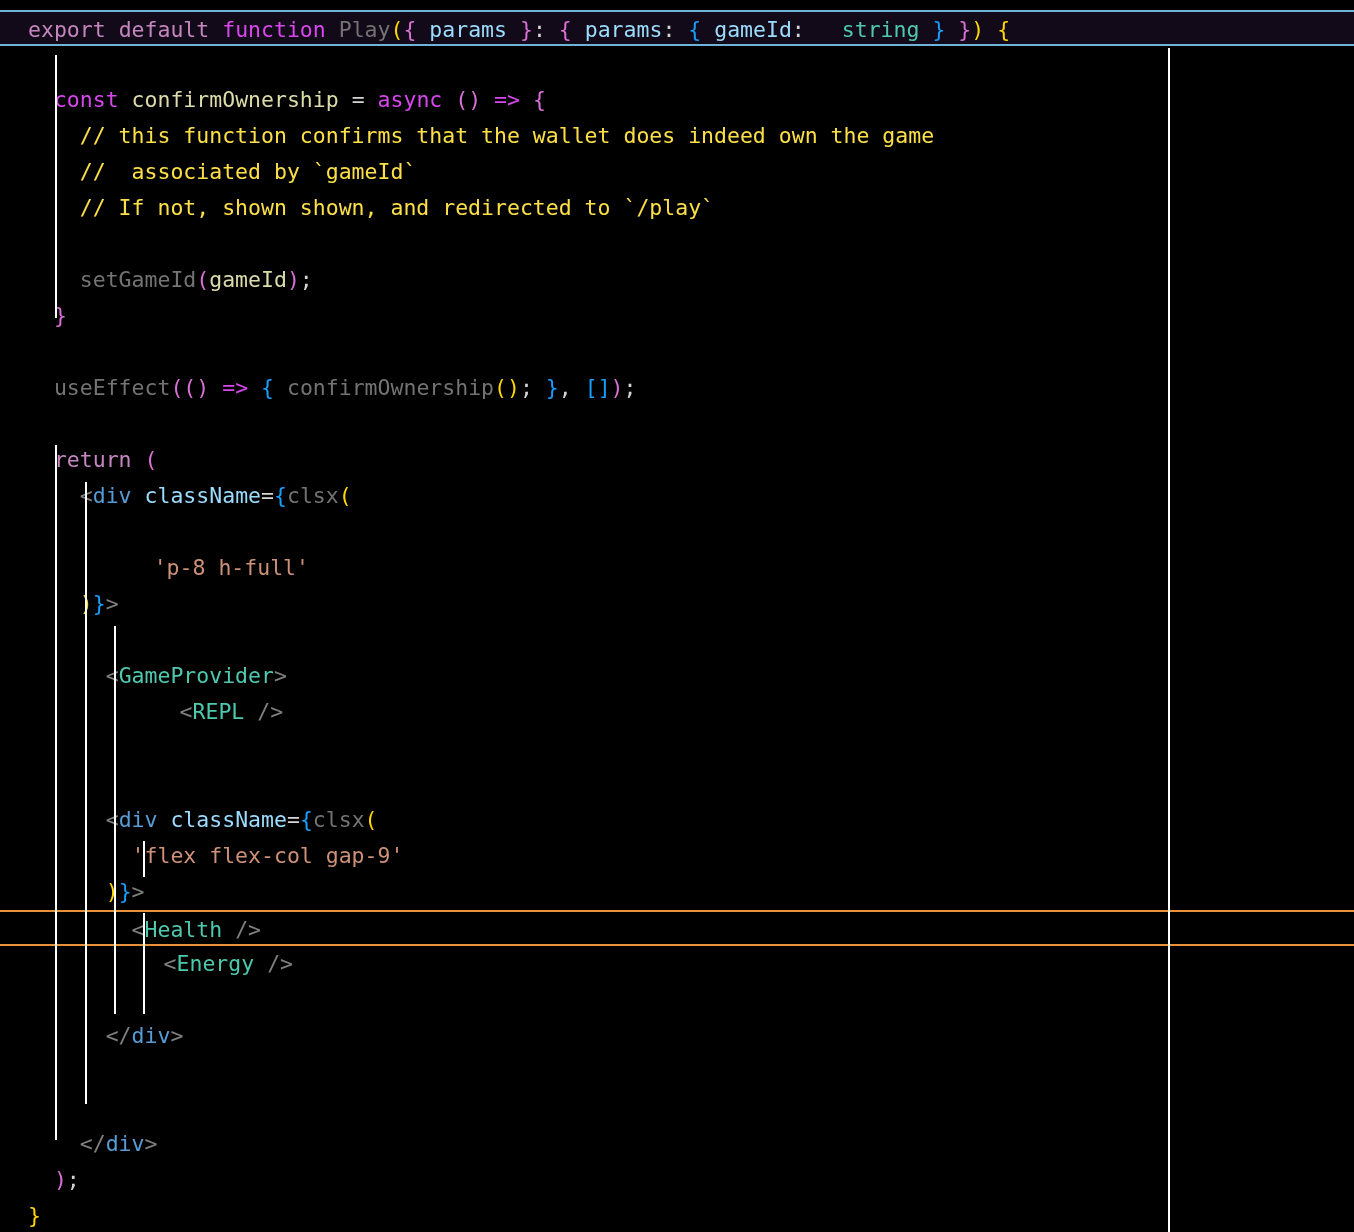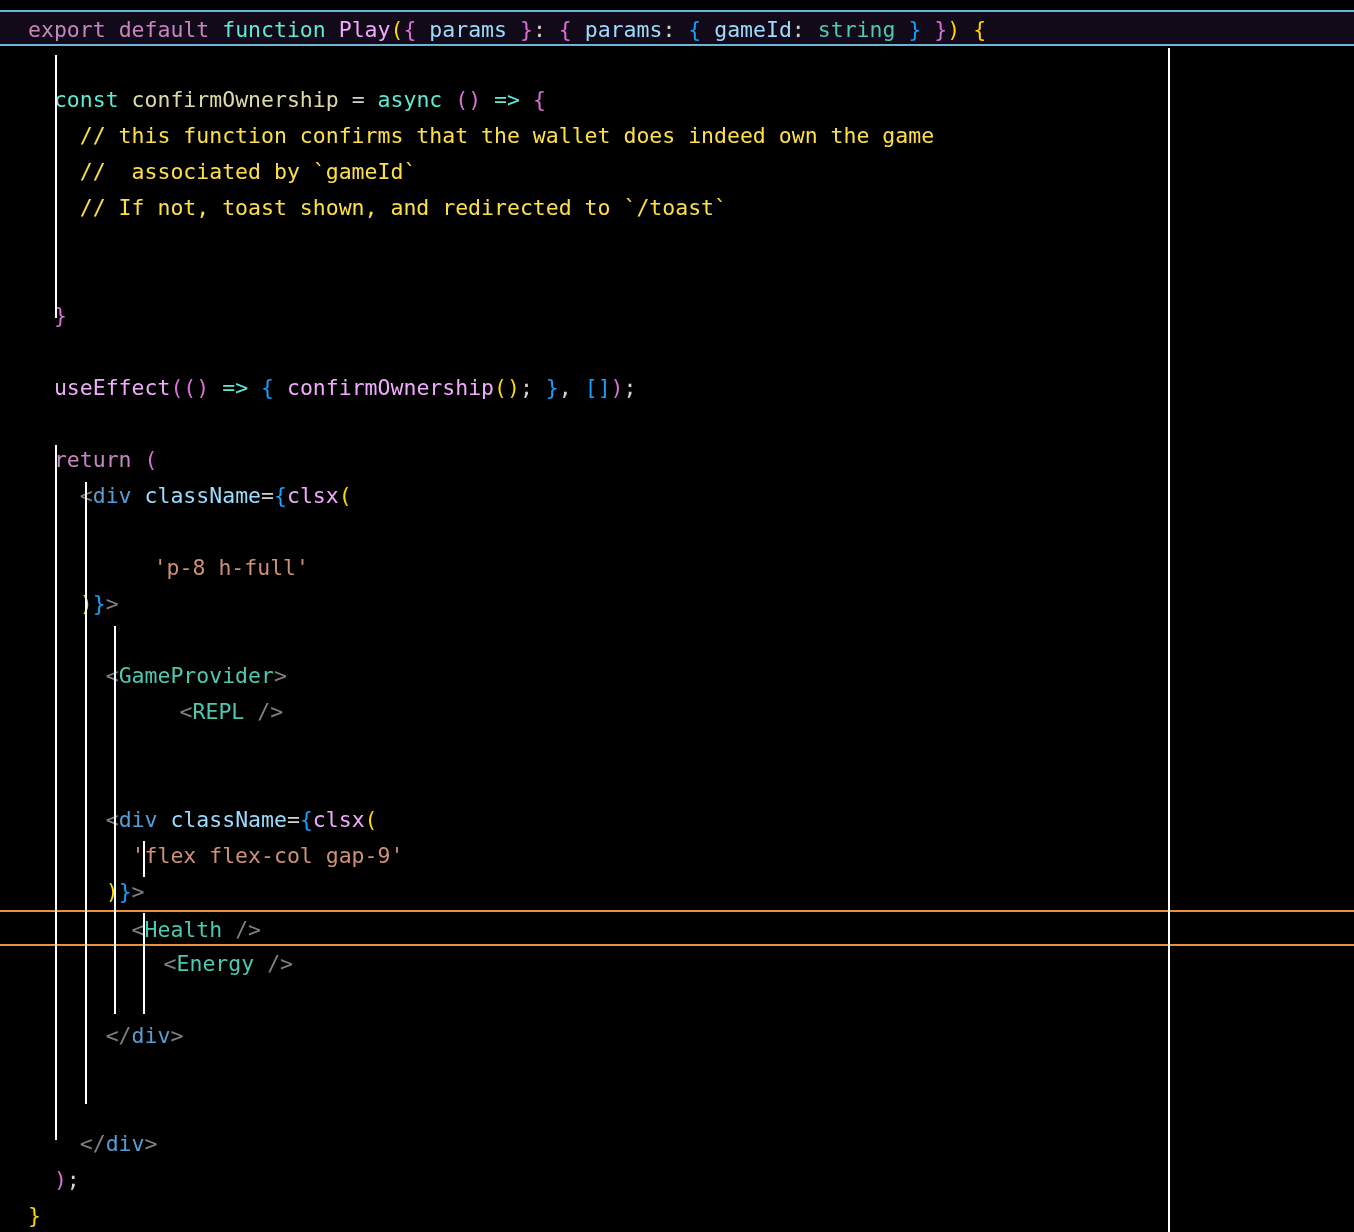--- a/index.html
+++ b/index.html
@@ -66,25 +66,25 @@
 
   
   .guide {
     position: absolute;
     width: 2px;
     background: #ffffff;
   }
 
   
   .kw       { color: #c586c0; }  
-  .kw2      { color: #5eead4; }  
-  .fn       { color: #f0abfc; }  
+  .kw2      { color: #d946ef; }  
+  .fn       { color: #737373; }  
   .var      { color: #dcdcaa; }
   .param    { color: #9cdcfe; }
-  .type     { color: #4ec9b0; }
+  .type     { color: #4ec9b0; margin-left: 24px; }
   .comp     { color: #4ec9b0; }  
   .tag      { color: #569cd6; }  
   .punct    { color: #808080; }  
   .str      { color: #ce9178; }  
   .cmt      { color: #fde047; }  
   .p1       { color: #ffd700; }  
   .p2       { color: #da70d6; }  
   .p3       { color: #179fff; }  
   .plain    { color: #d4d4d4; }
 
@@ -104,22 +104,23 @@
 <div id="editor">
 
   <div class="clip-row"></div>
 
   <div class="code-layer" id="code-layer">
       <div class="line current" style="top: 10px;"><span class="txt"><span class="kw">export</span><span class="plain"> </span><span class="kw">default</span><span class="plain"> </span><span class="kw2">function</span><span class="plain"> </span><span class="fn">Play</span><span class="p1">(</span><span class="p2">{</span><span class="plain"> </span><span class="param">params</span><span class="plain"> </span><span class="p2">}</span><span class="plain">: </span><span class="p2">{</span><span class="plain"> </span><span class="param">params</span><span class="plain">: </span><span class="p3">{</span><span class="plain"> </span><span class="param">gameId</span><span class="plain">: </span><span class="type">string</span><span class="plain"> </span><span class="p3">}</span><span class="plain"> </span><span class="p2">}</span><span class="p1">)</span><span class="plain"> </span><span class="p1">{</span></span></div>
       <div class="line" style="top: 46px;"><span class="txt"> </span></div>
       <div class="line" style="top: 82px;"><span class="txt"><span class="plain">  </span><span class="kw2">const</span><span class="plain"> </span><span class="var">confirmOwnership</span><span class="plain"> </span><span class="plain">=</span><span class="plain"> </span><span class="kw2">async</span><span class="plain"> </span><span class="p2">(</span><span class="p2">)</span><span class="plain"> </span><span class="kw2">=&gt;</span><span class="plain"> </span><span class="p2">{</span></span></div>
       <div class="line" style="top: 118px;"><span class="txt"><span class="plain">    </span><span class="cmt">// this function confirms that the wallet does indeed own the game</span></span></div>
       <div class="line" style="top: 154px;"><span class="txt"><span class="plain">    </span><span class="cmt">//  associated by `gameId`</span></span></div>
-      <div class="line" style="top: 190px;"><span class="txt"><span class="plain">    </span><span class="cmt">// If not, toast shown, and redirected to `/toast`</span></span></div>
+      <div class="line" style="top: 190px;"><span class="txt"><span class="plain">    </span><span class="cmt">// If not, shown shown, and redirected to `/play`</span></span></div>
       <div class="line" style="top: 226px;"><span class="txt"> </span></div>
+      <div class="line" style="top: 262px;"><span class="txt"><span class="plain">    </span><span class="fn">setGameId</span><span class="p2">(</span><span class="var">gameId</span><span class="p2">)</span><span class="plain">;</span></span></div>
       <div class="line" style="top: 298px;"><span class="txt"><span class="plain">  </span><span class="p2">}</span></span></div>
       <div class="line" style="top: 334px;"><span class="txt"> </span></div>
       <div class="line" style="top: 370px;"><span class="txt"><span class="plain">  </span><span class="fn">useEffect</span><span class="p2">(</span><span class="p2">(</span><span class="p2">)</span><span class="plain"> </span><span class="kw2">=&gt;</span><span class="plain"> </span><span class="p3">{</span><span class="plain"> </span><span class="fn">confirmOwnership</span><span class="p1">(</span><span class="p1">)</span><span class="plain">; </span><span class="p3">}</span><span class="plain">, </span><span class="p3">[</span><span class="p3">]</span><span class="p2">)</span><span class="plain">;</span></span></div>
       <div class="line" style="top: 406px;"><span class="txt"> </span></div>
       <div class="line" style="top: 442px;"><span class="txt"><span class="plain">  </span><span class="kw">return</span><span class="plain"> </span><span class="p2">(</span></span></div>
       <div class="line" style="top: 478px;"><span class="txt"><span class="plain">    </span><span class="punct">&lt;</span><span class="tag">div</span><span class="plain"> </span><span class="param">className</span><span class="plain">=</span><span class="p3">{</span><span class="fn">clsx</span><span class="p1">(</span></span></div>
       <div class="line" style="top: 550px; margin-left: 48px;"><span class="txt"><span class="plain">      </span><span class="str">'p-8 h-full'</span></span></div>
       <div class="line" style="top: 586px;"><span class="txt"><span class="plain">    </span><span class="p1">)</span><span class="p3">}</span><span class="punct">&gt;</span></span></div>
       <div class="line" style="top: 622px;"><span class="txt"> </span></div>
       <div class="line" style="top: 658px;"><span class="txt"><span class="plain">      </span><span class="punct">&lt;</span><span class="comp">GameProvider</span><span class="punct">&gt;</span></span></div>

